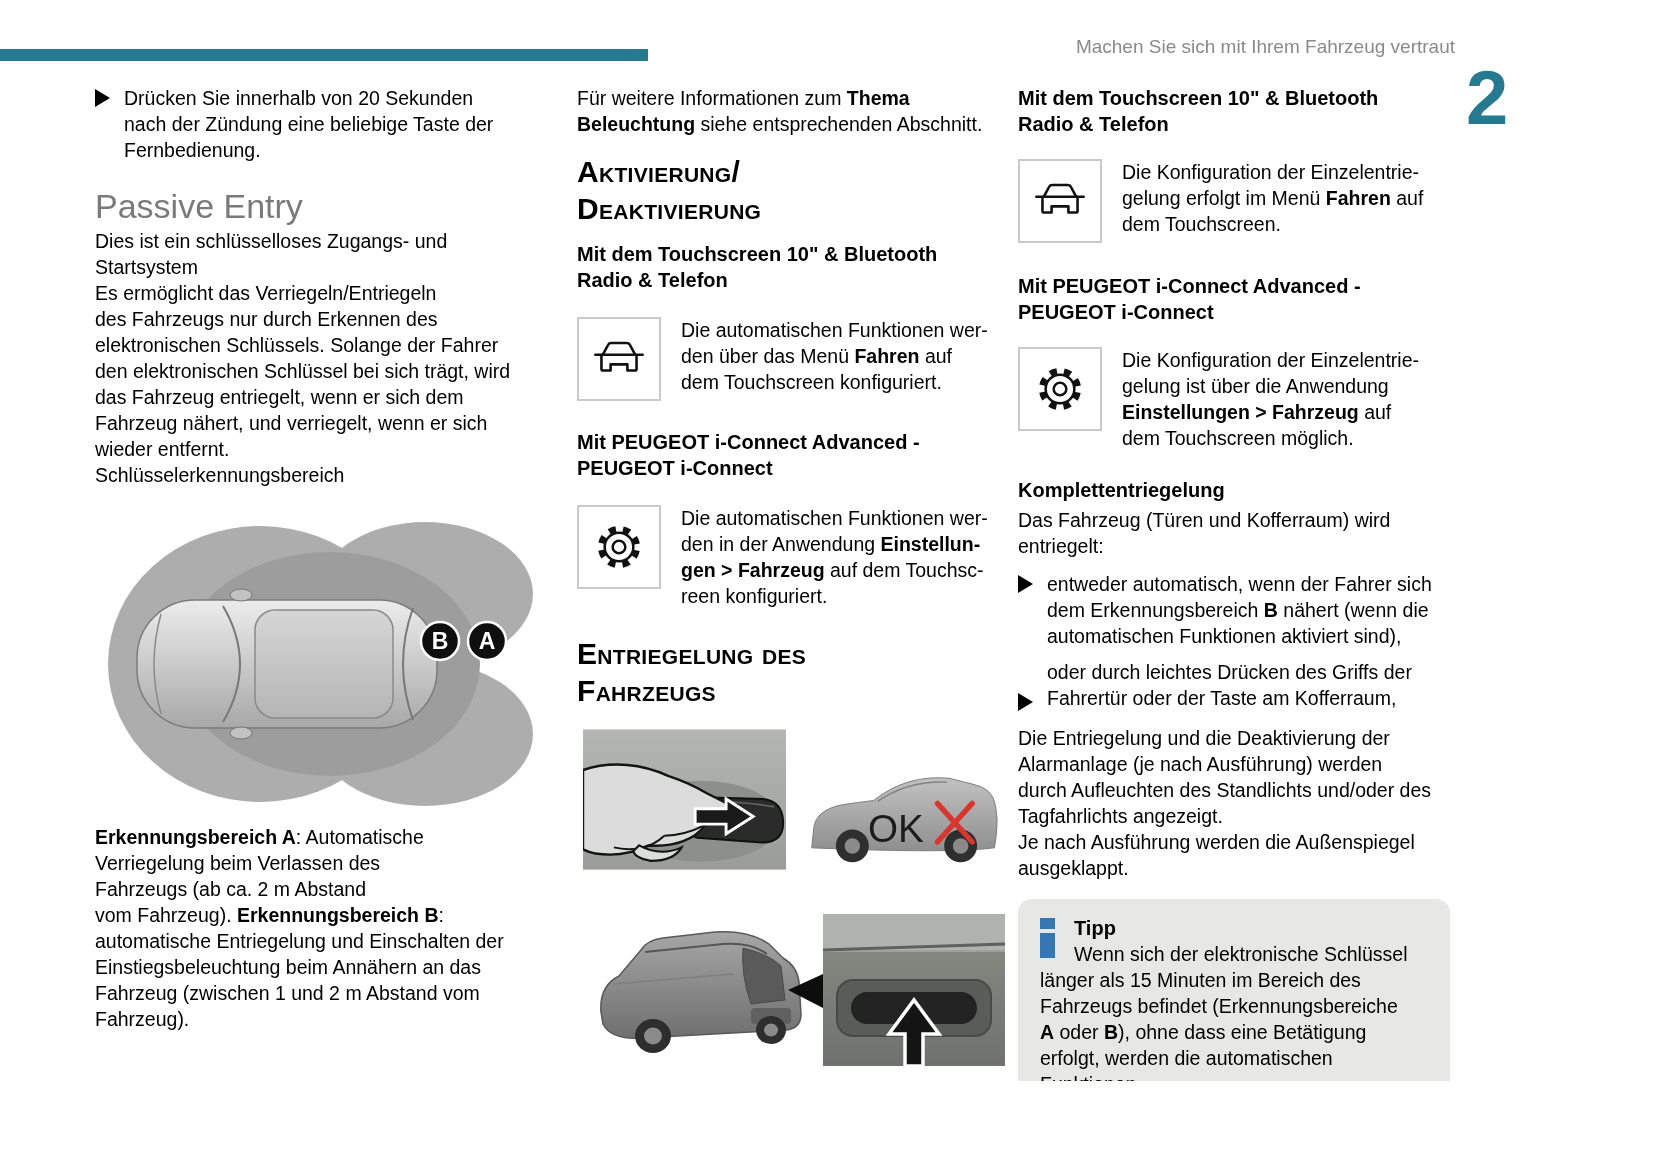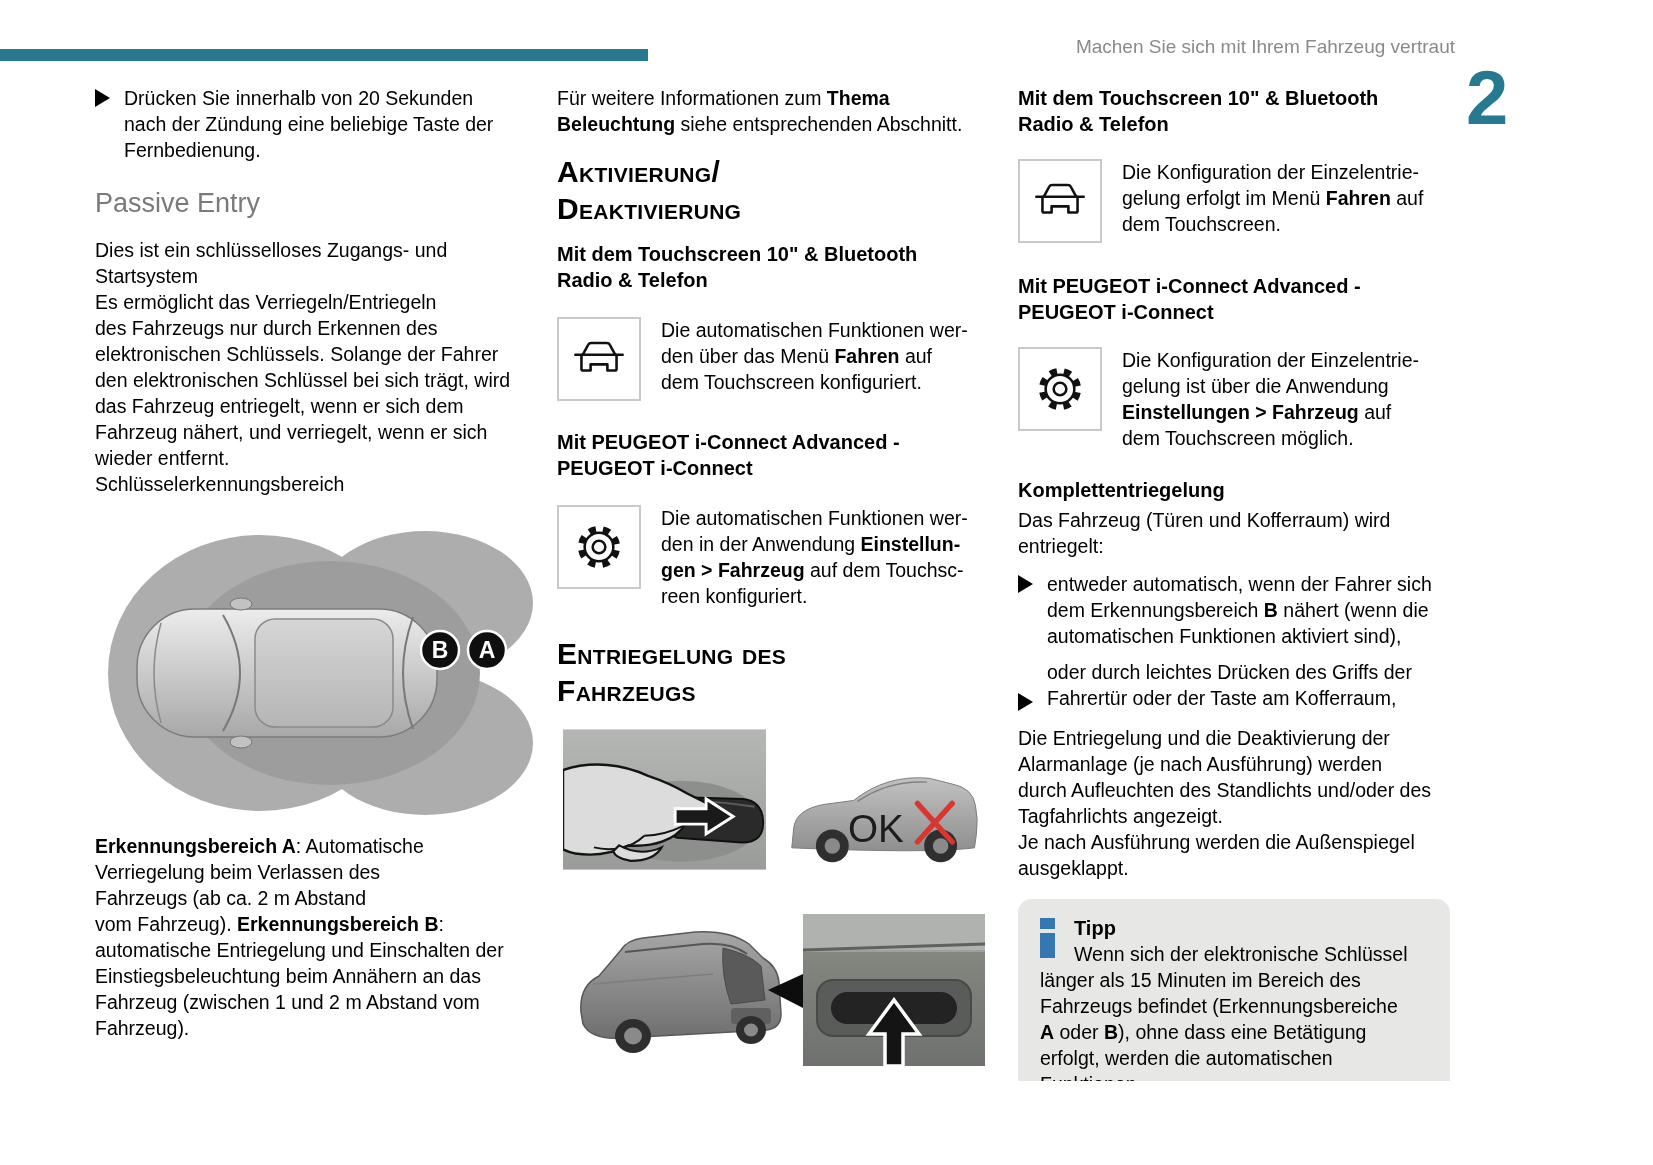--- a/index.html
+++ b/index.html
@@ -9,33 +9,33 @@
   
   .topbar{position:absolute;left:0;top:49px;width:648px;height:12px;background:var(--accent-teal,#26798F);}
   .header-title{position:absolute;top:36px;right:198px;font-size:19px;color:var(--header-text-gray,#8A8A8A);}
   .chapter-num{position:absolute;top:60px;left:1466px;font-size:76px;font-weight:bold;
                color:var(--accent-teal,#26798F);line-height:1;}
   .page-num{position:absolute;left:1487px;top:1106px;font-size:24px;font-weight:600;color:#4d7c0f;}
 
   
   .col{position:absolute;top:85px;}
   .col1{left:95px;width:430px;}
-  .col2{left:557px;width:432px;}
+  .col2{left:577px;width:432px;}
   .col3{left:1018px;width:432px;}
 
   .body-text{font-size:19.5px;line-height:26px;white-space:pre-line;}
   .rich{font-size:19.5px;line-height:26px;white-space:pre-line;}
   .rich b{font-weight:bold;}
 
   .bullet-row{display:flex;align-items:flex-start;}
   .tri{width:0;height:0;border-top:9px solid transparent;border-bottom:9px solid transparent;
        border-left:15px solid #000;margin:4px 14px 0 0;flex:0 0 auto;}
 
-  .h-passive{font-size:27px;font-weight:400;color:var(--heading-gray,#7A7A7A);
-             margin:26px 0 20px 0;line-height:1.05;}
+  .h-passive{font-size:34px;font-weight:400;color:var(--heading-gray,#7A7A7A);
+             margin:26px 0 3px 0;line-height:1.05;}
   .smallcaps{font-variant:small-caps;font-weight:bold;font-size:30px;line-height:37px;letter-spacing:.3px;}
   .bold-sub{font-weight:bold;font-size:20px;line-height:26px;white-space:pre-line;}
 
   .media{display:flex;align-items:flex-start;gap:20px;}
   .icon-box{width:80px;height:80px;border:2px solid #C9C9C9;display:flex;align-items:center;
             justify-content:center;flex:0 0 auto;background:#fff;}
   .media .rich{flex:1 1 auto;}
 
   .figure-row{display:flex;align-items:flex-end;margin-left:6px;}
 

